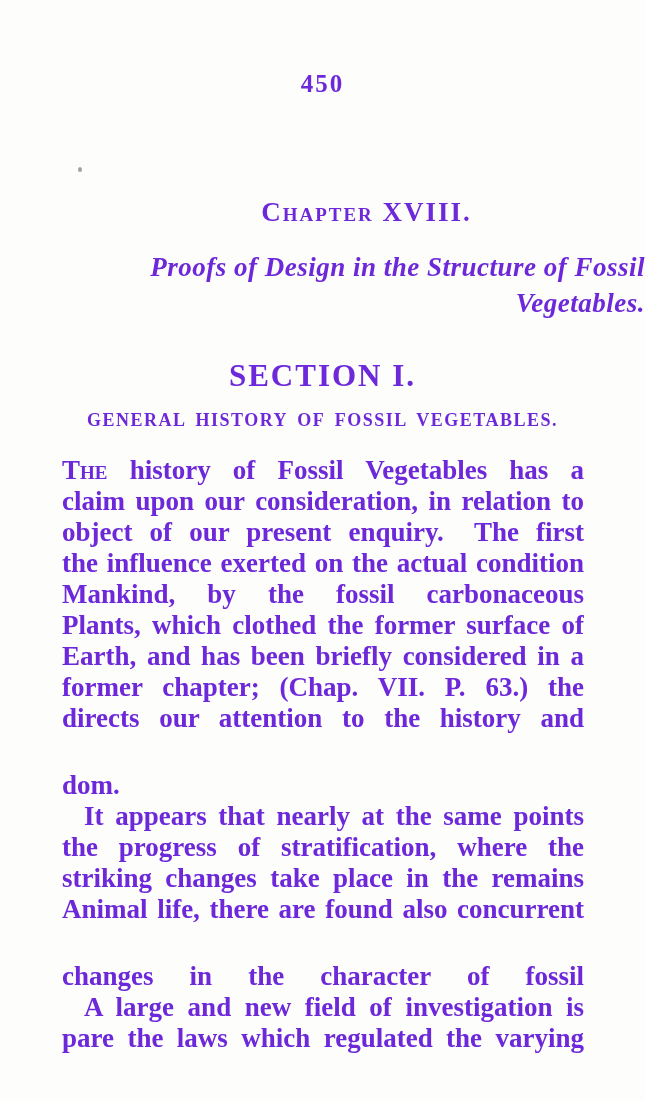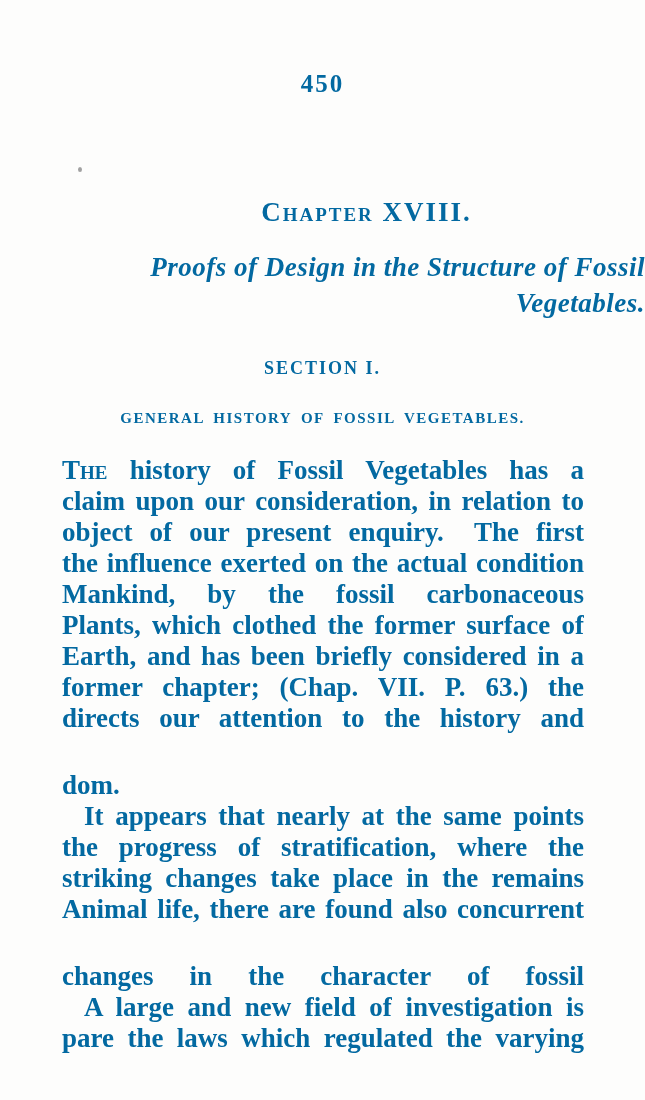--- a/index.html
+++ b/index.html
@@ -6,21 +6,21 @@
     margin: 0;
     padding: 0;
     background: #ffffff;
   }
   .page {
     position: relative;
     width: 645px;
     height: 1100px;
     background: #fdfdfc;
     font-family: "Liberation Serif", "DejaVu Serif", serif;
-    color: #0369a1;
+    color: #6d28d9;
     overflow: hidden;
   }
   .speck {
     position: absolute;
     left: 78px;
     top: 167px;
     width: 4px;
     height: 5px;
     background: #8a8a8a;
     border-radius: 50%;
@@ -64,32 +64,32 @@
     line-height: 36px;
     letter-spacing: 0.5px;
   }
   .section {
     position: absolute;
     top: 358px;
     left: 0;
     width: 100%;
     margin: 0;
     text-align: center;
-    font-size: 18px;
+    font-size: 31px;
     font-weight: bold;
     letter-spacing: 2px;
   }
   .subsection {
     position: absolute;
     top: 410px;
     left: 0;
     width: 100%;
     margin: 0;
     text-align: center;
-    font-size: 15px;
+    font-size: 18px;
     font-weight: bold;
     letter-spacing: 1.5px;
     word-spacing: 4px;
   }
   .body {
     position: absolute;
     top: 455px;
     left: 62px;
     width: 522px;
     font-size: 27px;

